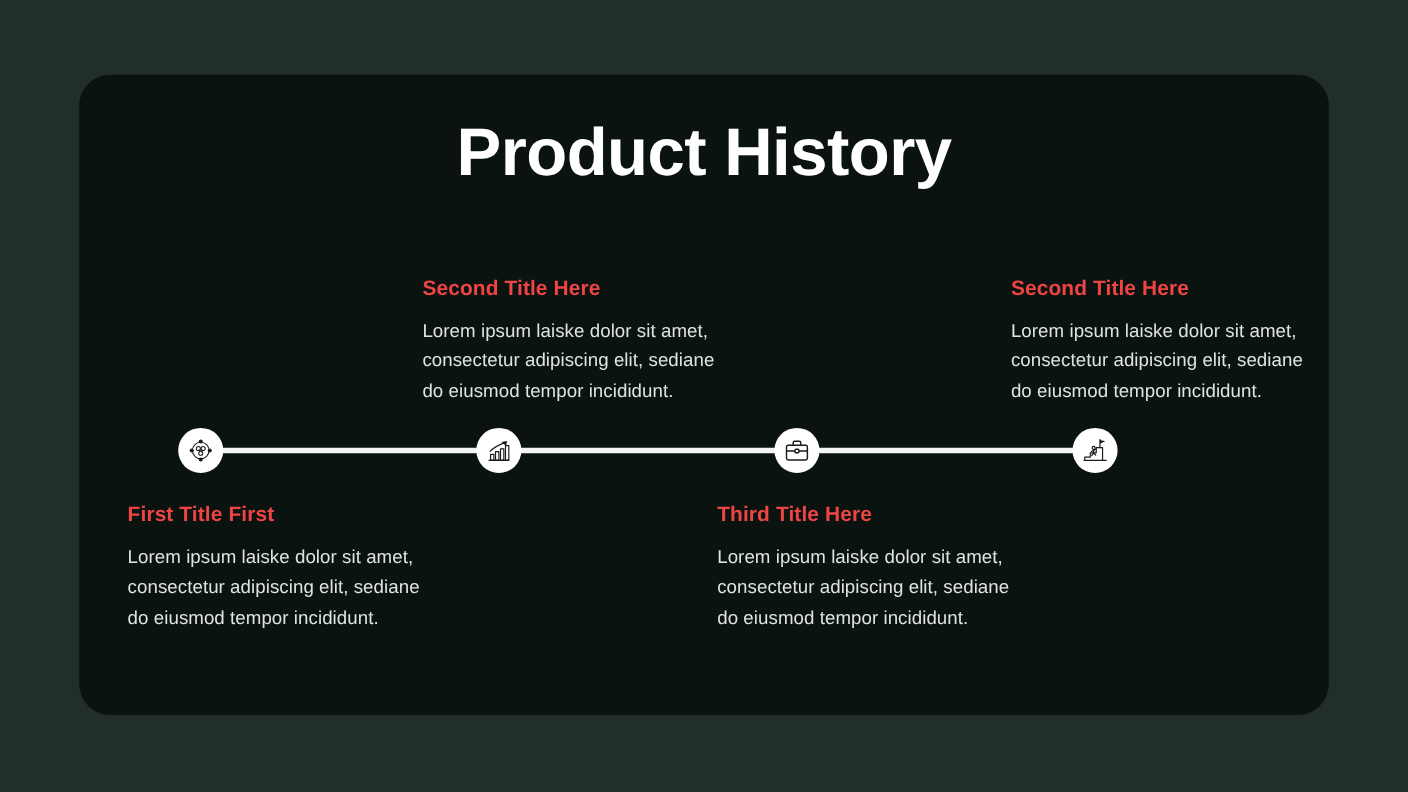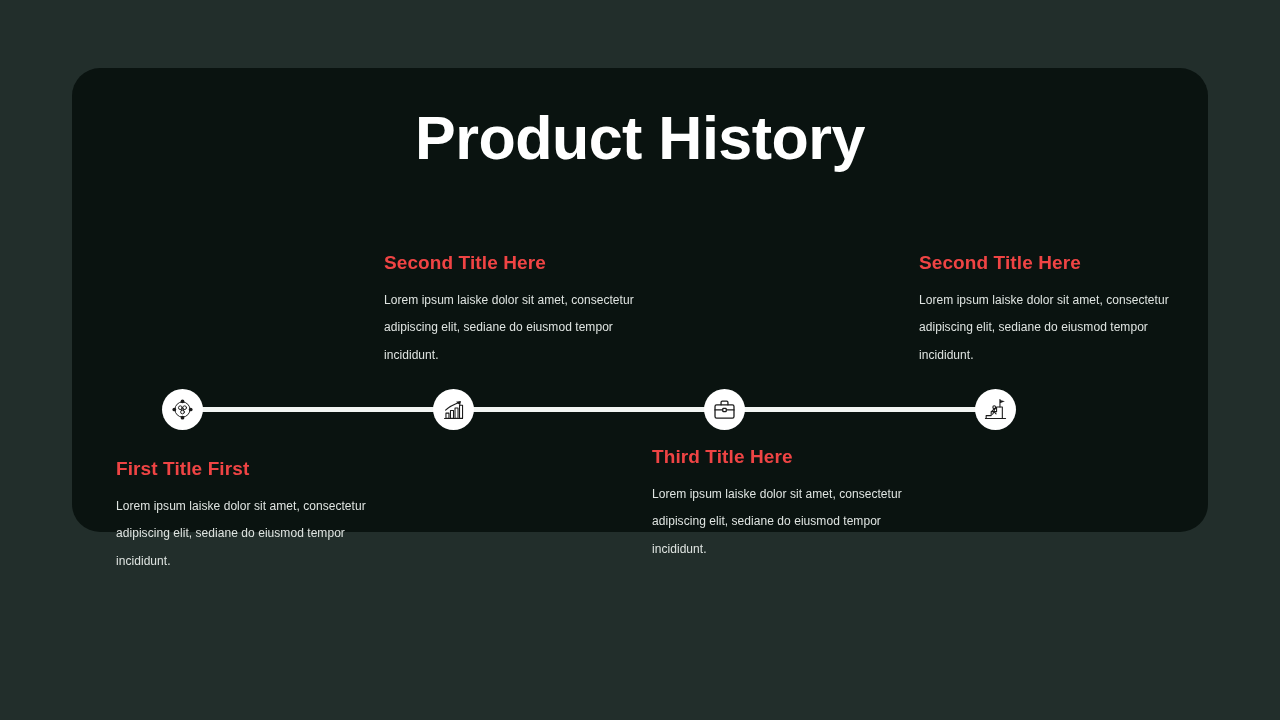--- a/index.html
+++ b/index.html
@@ -21,21 +21,21 @@
     width: 1280px;
     height: 720px;
   }
 
   
   #slide-card {
     position: absolute;
     left: 72px;
     top: 68px;
     width: 1136px;
-    height: 464px;
+    height: 582px;
     background: #0a1310;
     border-radius: 28px;
   }
 
   
   #slide-title {
     position: absolute;
     left: 0;
     top: 35px;
     width: 100%;
@@ -101,30 +101,30 @@
     color: #ef4444;
     font-size: 19px;
     font-weight: 700;
     line-height: 1.2;
     letter-spacing: 0.1px;
     margin-bottom: 12px;
   }
 
   .info-block .block-body {
     color: #dfe4e1;
-    font-size: 12px;
+    font-size: 17px;
     font-weight: 400;
     line-height: 27.5px;
     letter-spacing: 0.05px;
   }
 
   
   #block-1 { left: 44px;  top: 390px; }
   #block-2 { left: 312px; top: 184px; }
-  #block-3 { left: 580px; top: 378px; }
+  #block-3 { left: 580px; top: 390px; }
   #block-4 { left: 847px; top: 184px; }
 </style>
 </head>
 <body>
 
 <div id="slide-root">
 
   <div id="slide-card">
 
     <h1 id="slide-title">Product History</h1>

